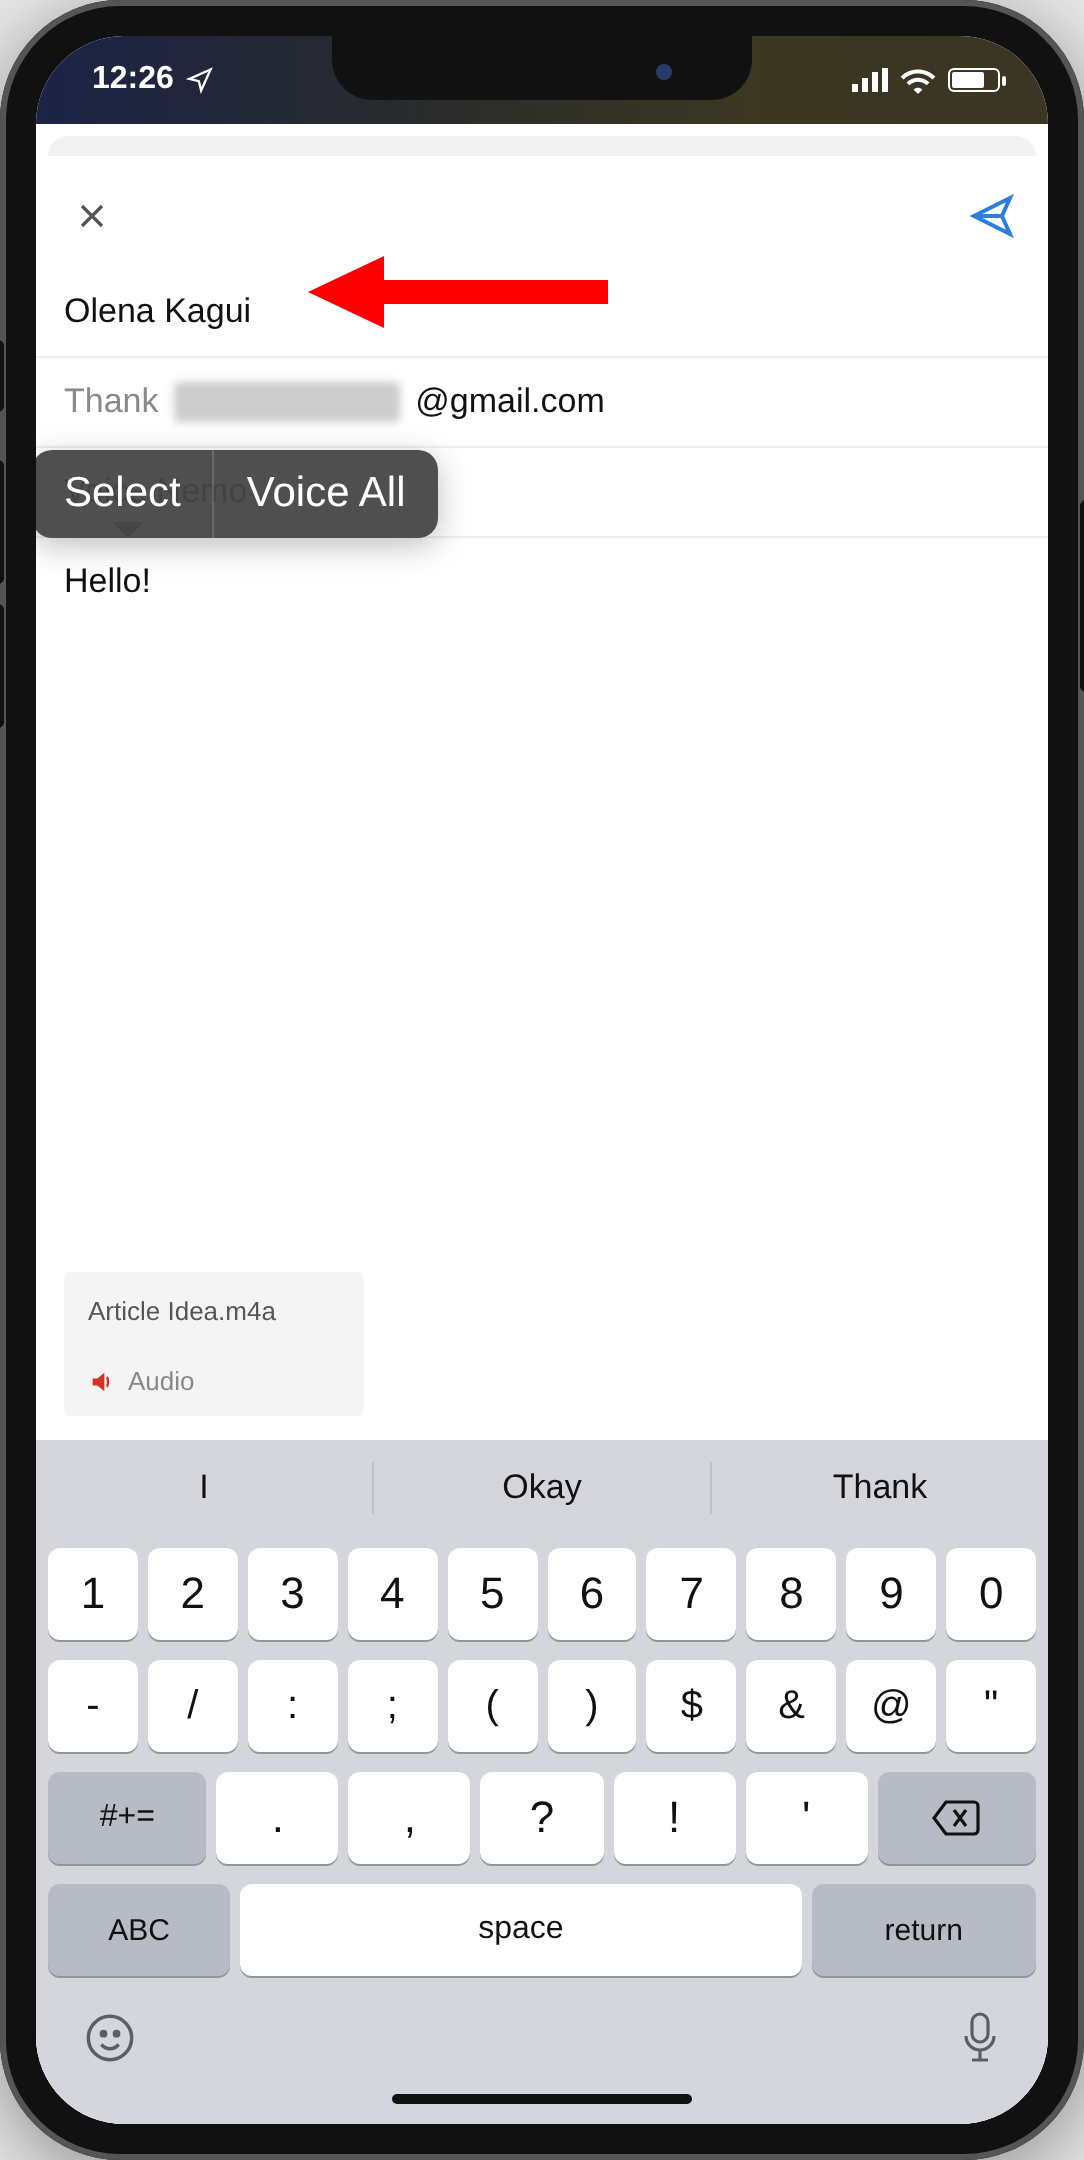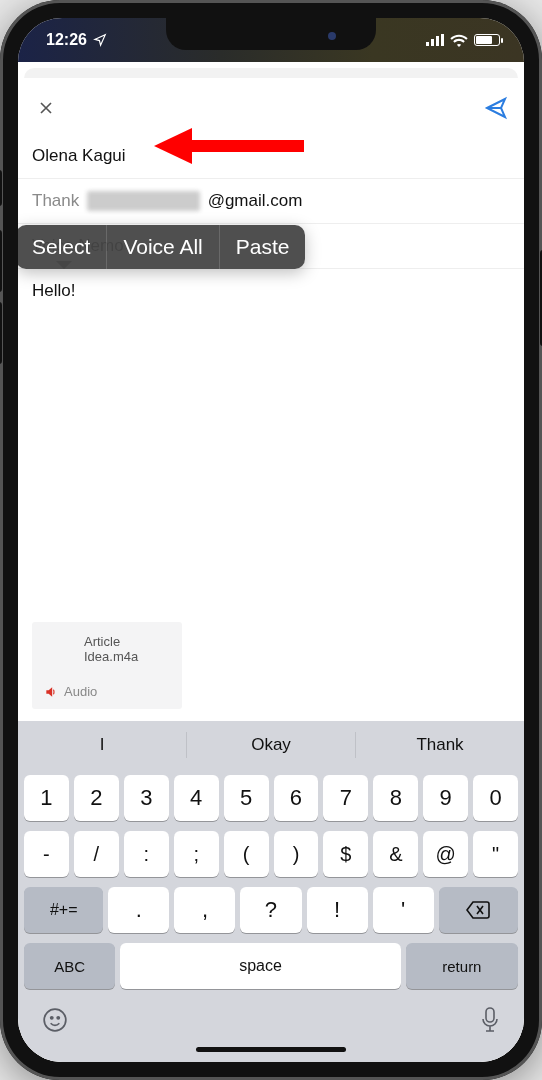--- a/index.html
+++ b/index.html
@@ -148,21 +148,21 @@
 
   .attachment{
     position:absolute;
     bottom:12px; left:14px;
     width:150px;
     background:#f4f4f5;
     border-radius:3px;
     padding:12px 12px 10px 12px;
     font-size:13px;
   }
-  .attachment .name{ color:#555; margin-bottom:20px;margin-left:40px;}
+  .attachment .name{ color:#555; margin-bottom:20px;}
   .attachment .kind{ display:flex; align-items:center; gap:6px; color:#888; font-size:13px;}
   .attachment .kind svg{ color:#d93025;}
 
   
   .suggest-bar{
     height:48px;
     background:#d4d6dc;
     display:flex;
     align-items:center;
     justify-content:space-around;
@@ -276,21 +276,20 @@
 
       <div class="field-row" style="position:relative;">
         <span>Voice Nemo</span>
       </div>
 
       <div class="body-area">
         
         <div class="context-menu">
           <div>Select</div>
           <div>Voice All</div>
-          <div>Paste</div>
         </div>
 
         <span>Hello!</span>
 
         <div class="attachment">
           <div class="name">Article Idea.m4a</div>
           <div class="kind">
             <svg width="14" height="14" viewBox="0 0 24 24" fill="currentColor">
               <path d="M4 9v6h4l6 5V4L8 9H4z"></path>
               <path d="M16 8c1.5 1 1.5 7 0 8" stroke="currentColor" fill="none" stroke-width="2"></path>

